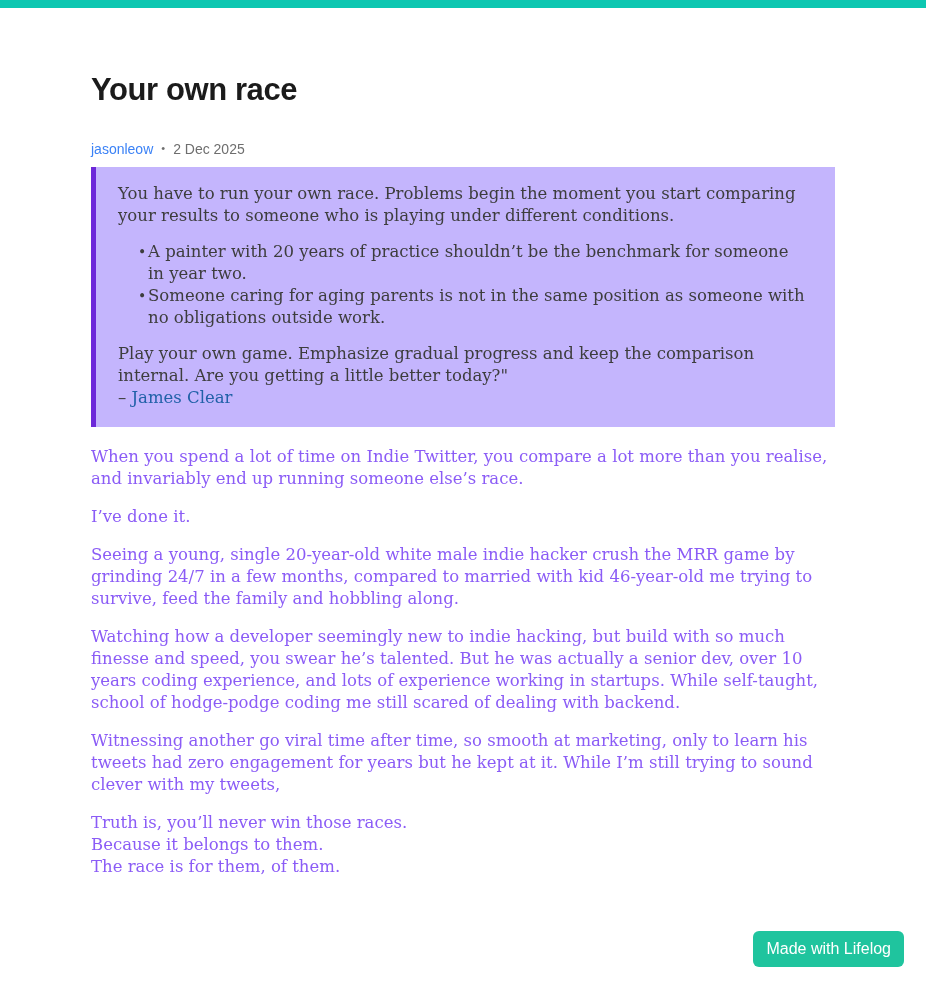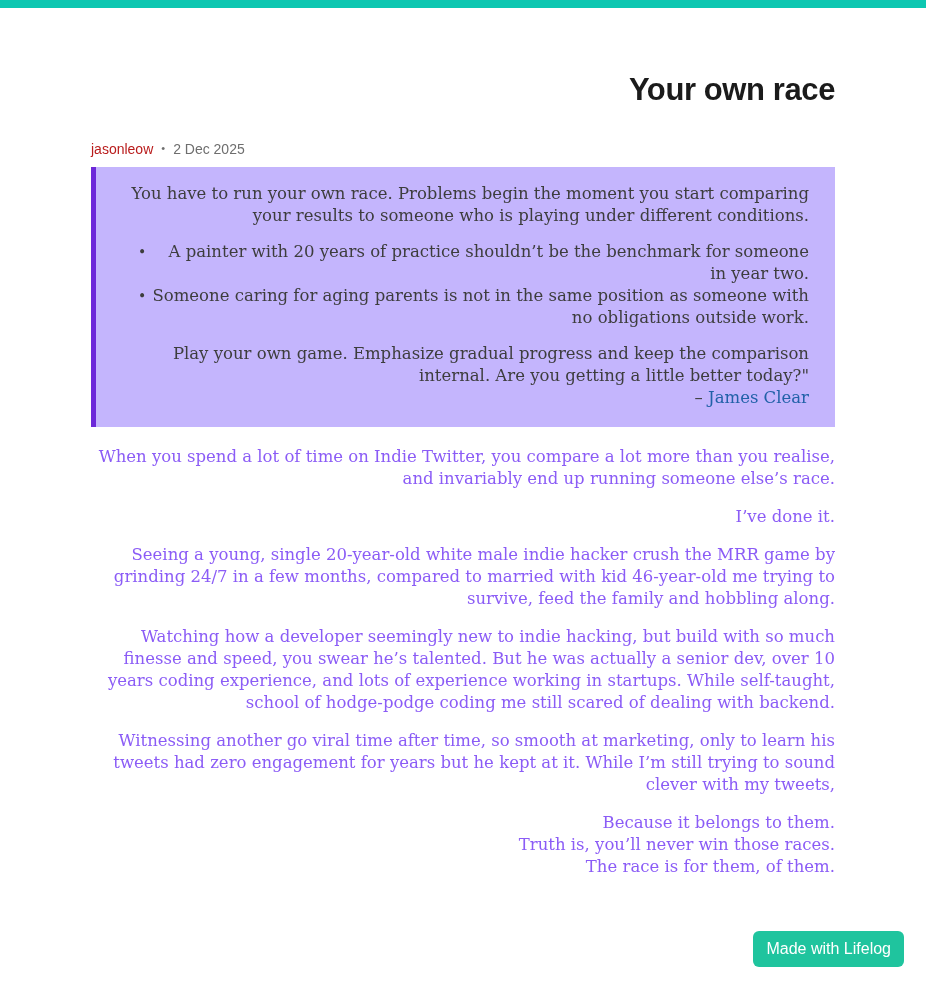--- a/index.html
+++ b/index.html
@@ -1,15 +1,15 @@
 <!DOCTYPE html>
 <html><head>
 <meta charset="utf-8">
 <style>
-  * { box-sizing: border-box; text-align: right; }
+  * { box-sizing: border-box; }
   html, body {
     margin: 0;
     padding: 0;
     background: #ffffff;
     font-family: "Liberation Sans", sans-serif;
   }
   .page {
     position: relative;
     width: 926px;
     min-height: 1000px;
@@ -35,21 +35,21 @@
     line-height: 1.15;
   }
   .byline {
     margin-top: 33px;
     font-size: 14px;
     color: #6e6e6e;
     display: flex;
     align-items: center;
     gap: 8px;
   }
-  .byline .author { color: #b91c1c; text-decoration: none; cursor: pointer; }
+  .byline .author { color: #3b82f6; text-decoration: none; cursor: pointer; }
   .byline .dot-sep { font-size: 11px; line-height: 1; color: #6e6e6e; }
   blockquote.quote-block {
     margin: 10px 0 0 0;
     background: #c4b5fd;
     border-left: 5px solid #6d28d9;
     padding: 16px 26px 18px 22px;
     font-family: "DejaVu Serif", "Liberation Serif", serif;
     font-size: 16.5px;
     line-height: 22px;
     color: #3d3d3d;
@@ -129,22 +129,22 @@
       <p class="attribution"><span>– </span><a>James Clear</a></p>
     </blockquote>
 
     <div class="article-body">
       <p>When you spend a lot of time on Indie Twitter, you compare a lot more than you realise, and invariably end up running someone else’s race.</p>
       <p>I’ve done it.</p>
       <p>Seeing a young, single 20-year-old white male indie hacker crush the MRR game by grinding 24/7 in a few months, compared to married with kid 46-year-old me trying to survive, feed the family and hobbling along.</p>
       <p>Watching how a developer seemingly new to indie hacking, but build with so much finesse and speed, you swear he’s talented. But he was actually a senior dev, over 10 years coding experience, and lots of experience working in startups. While self-taught, school of hodge-podge coding me still scared of dealing with backend.</p>
       <p>Witnessing another go viral time after time, so smooth at marketing, only to learn his tweets had zero engagement for years but he kept at it. While I’m still trying to sound clever with my tweets,</p>
       <p>
+        <span class="line">Truth is, you’ll never win those races.</span>
         <span class="line">Because it belongs to them.</span>
-        <span class="line">Truth is, you’ll never win those races.</span>
         <span class="line">The race is for them, of them.</span>
       </p>
     </div>
 
   </div>
 
   <button class="lifelog-badge">Made with Lifelog</button>
 </div>
 
 </body></html>

